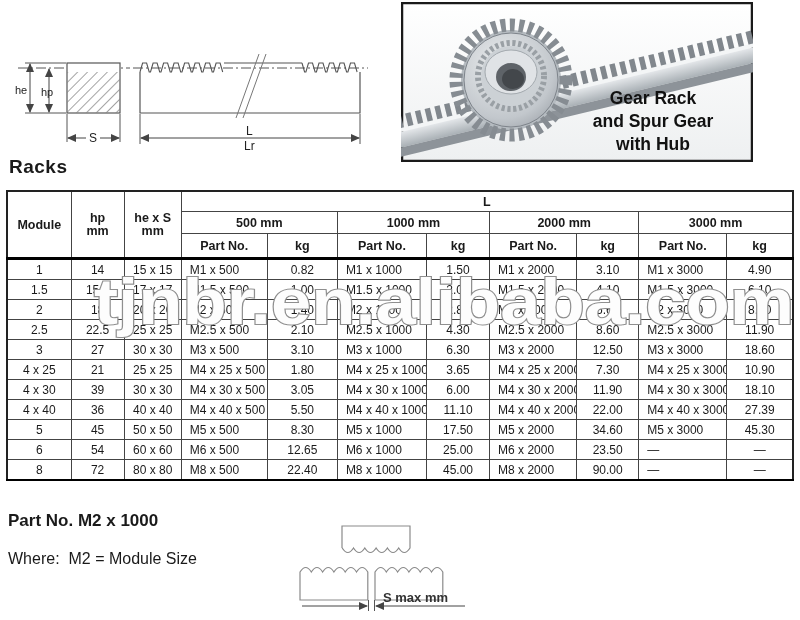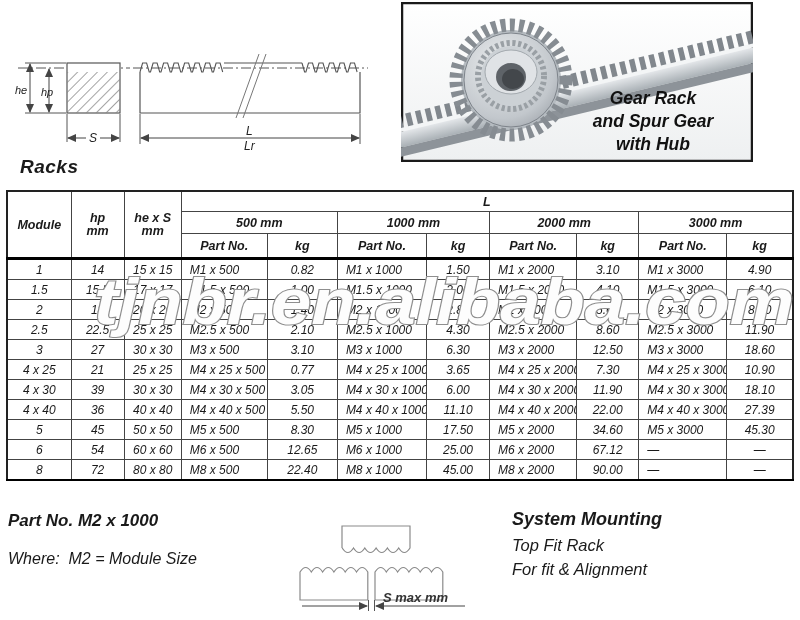--- a/index.html
+++ b/index.html
@@ -1,21 +1,21 @@
 <!DOCTYPE html>
 <html><head>
 <meta charset="utf-8">
 <style>
   html,body{margin:0;padding:0;background:#fff;}
   .page{position:relative;width:800px;height:620px;background:#fff;overflow:hidden;
-        font-family:"Liberation Sans", sans-serif;color:#1a1a1a;font-style:italic;}
+        font-family:"Liberation Sans", sans-serif;color:#1a1a1a;}
   .abs{position:absolute;}
 
   
-  .section-title{left:20px;top:156px;font-size:19px;font-weight:bold;letter-spacing:0.5px;}
+  .section-title{left:9px;top:156px;font-size:19px;font-weight:bold;letter-spacing:0.5px;}
   .foot-left{left:8px;top:508px;width:270px;font-size:16px;line-height:26px;}
   .foot-left .t1{font-weight:bold;font-size:17px;margin-bottom:12px;}
   .foot-left .t3{padding-left:60px;margin-top:48px;}
   .foot-right{left:512px;top:507px;width:260px;font-size:16.5px;line-height:24px;}
   .foot-right .t1{font-weight:bold;font-size:18px;margin-bottom:2px;}
 
   
   .spec-table{left:6px;top:190px;width:788px;border-collapse:collapse;table-layout:fixed;
               font-size:12px;}
   .spec-table th,.spec-table td{border:1px solid #444;padding:0 2px;text-align:center;
@@ -243,21 +243,21 @@
           <td class="pn">M3 x 2000</td>
           <td>12.50</td>
           <td class="pn">M3 x 3000</td>
           <td>18.60</td>
         </tr>
         <tr>
           <td>4 x 25</td>
           <td>21</td>
           <td>25 x 25</td>
           <td class="pn">M4 x 25 x 500</td>
-          <td>0.77</td>
+          <td>1.80</td>
           <td class="pn">M4 x 25 x 1000</td>
           <td>3.65</td>
           <td class="pn">M4 x 25 x 2000</td>
           <td>7.30</td>
           <td class="pn">M4 x 25 x 3000</td>
           <td>10.90</td>
         </tr>
         <tr>
           <td>4 x 30</td>
           <td>39</td>
@@ -299,21 +299,21 @@
         </tr>
         <tr>
           <td>6</td>
           <td>54</td>
           <td>60 x 60</td>
           <td class="pn">M6 x 500</td>
           <td>12.65</td>
           <td class="pn">M6 x 1000</td>
           <td>25.00</td>
           <td class="pn">M6 x 2000</td>
-          <td>67.12</td>
+          <td>23.50</td>
           <td class="pn">—</td>
           <td>—</td>
         </tr>
         <tr>
           <td>8</td>
           <td>72</td>
           <td>80 x 80</td>
           <td class="pn">M8 x 500</td>
           <td>22.40</td>
           <td class="pn">M8 x 1000</td>
@@ -355,19 +355,14 @@
     <path d="M95,74 q5.7,-9 11.3,0 q5.7,-9 11.3,0 q5.7,-9 11.3,0 q5.7,-9 11.3,0 q5.7,-9 11.3,0 q5.7,-9 11.3,0 V102 H95 Z" fill="#fff" stroke="#8a8a8a" stroke-width="1.2"></path>
 
     <line x1="88.5" y1="102" x2="88.5" y2="113" stroke="#555" stroke-width="1"></line>
     <line x1="94.5" y1="102" x2="94.5" y2="113" stroke="#555" stroke-width="1"></line>
 
     <line x1="22" y1="108" x2="87" y2="108" stroke="#444" stroke-width="1" marker-end="url(#marr)"></line>
     <line x1="96" y1="108" x2="185" y2="108" stroke="#444" stroke-width="1" marker-start="url(#marrR)"></line>
     <text x="103" y="104" font-size="13" font-weight="bold" fill="#333">S max mm</text>
   </svg>
 
-  <div class="abs foot-right">
-    <div class="t1">System Mounting</div>
-    <div>Top Fit Rack</div>
-    <div>For fit &amp; Alignment</div>
-  </div>
 
 </div>
 
 </body></html>

